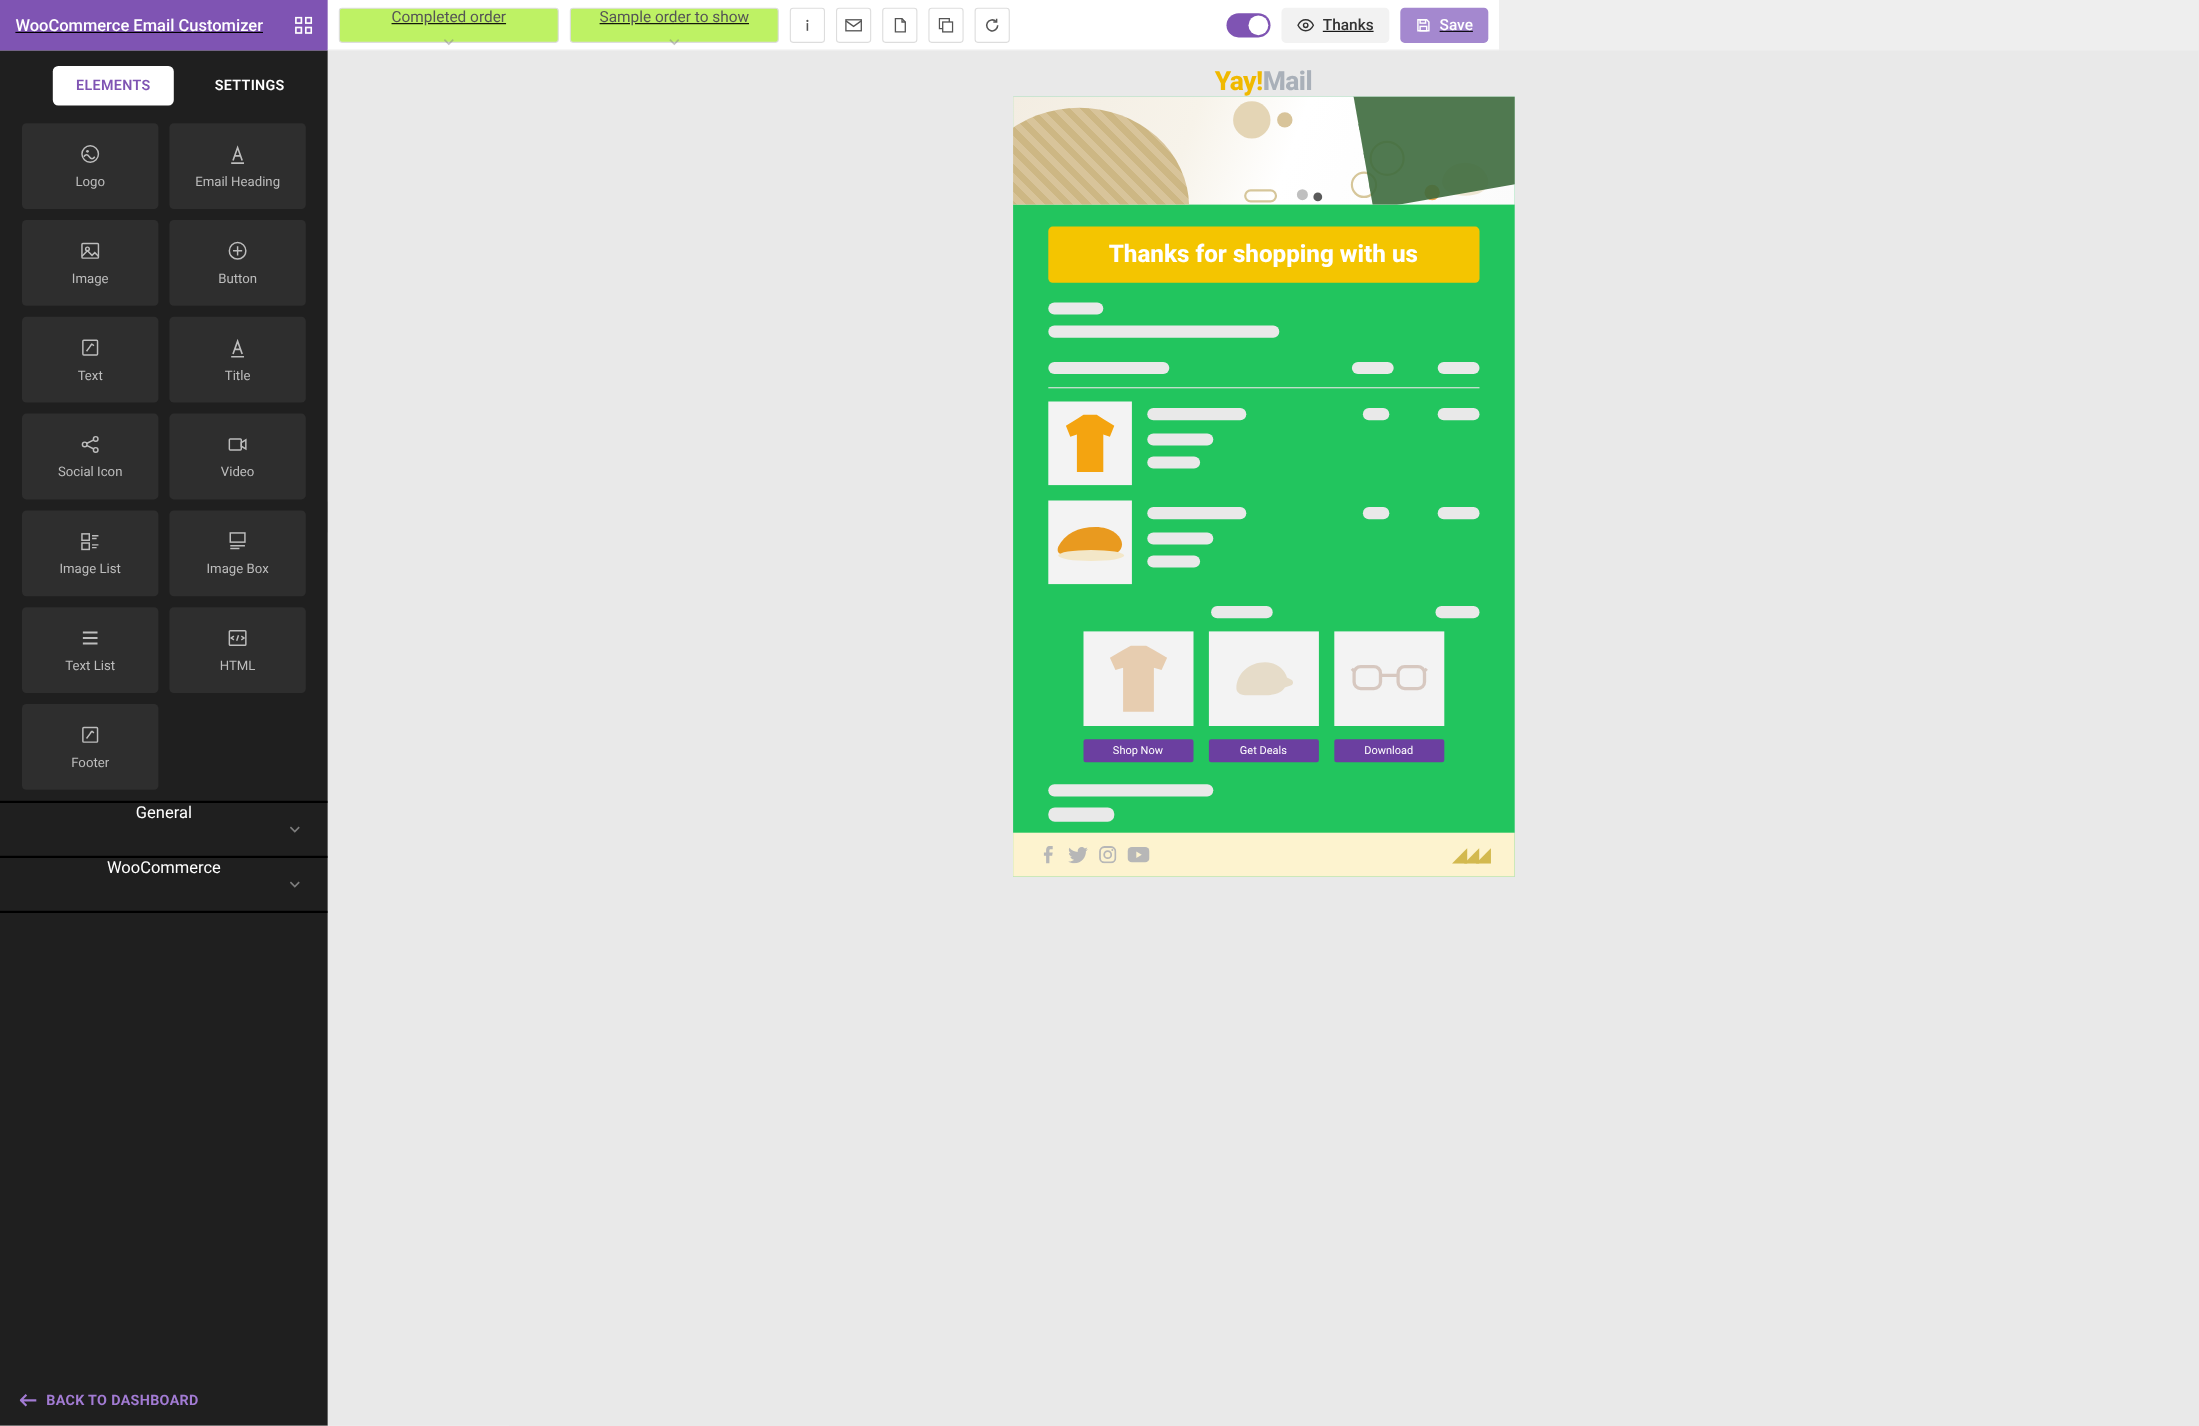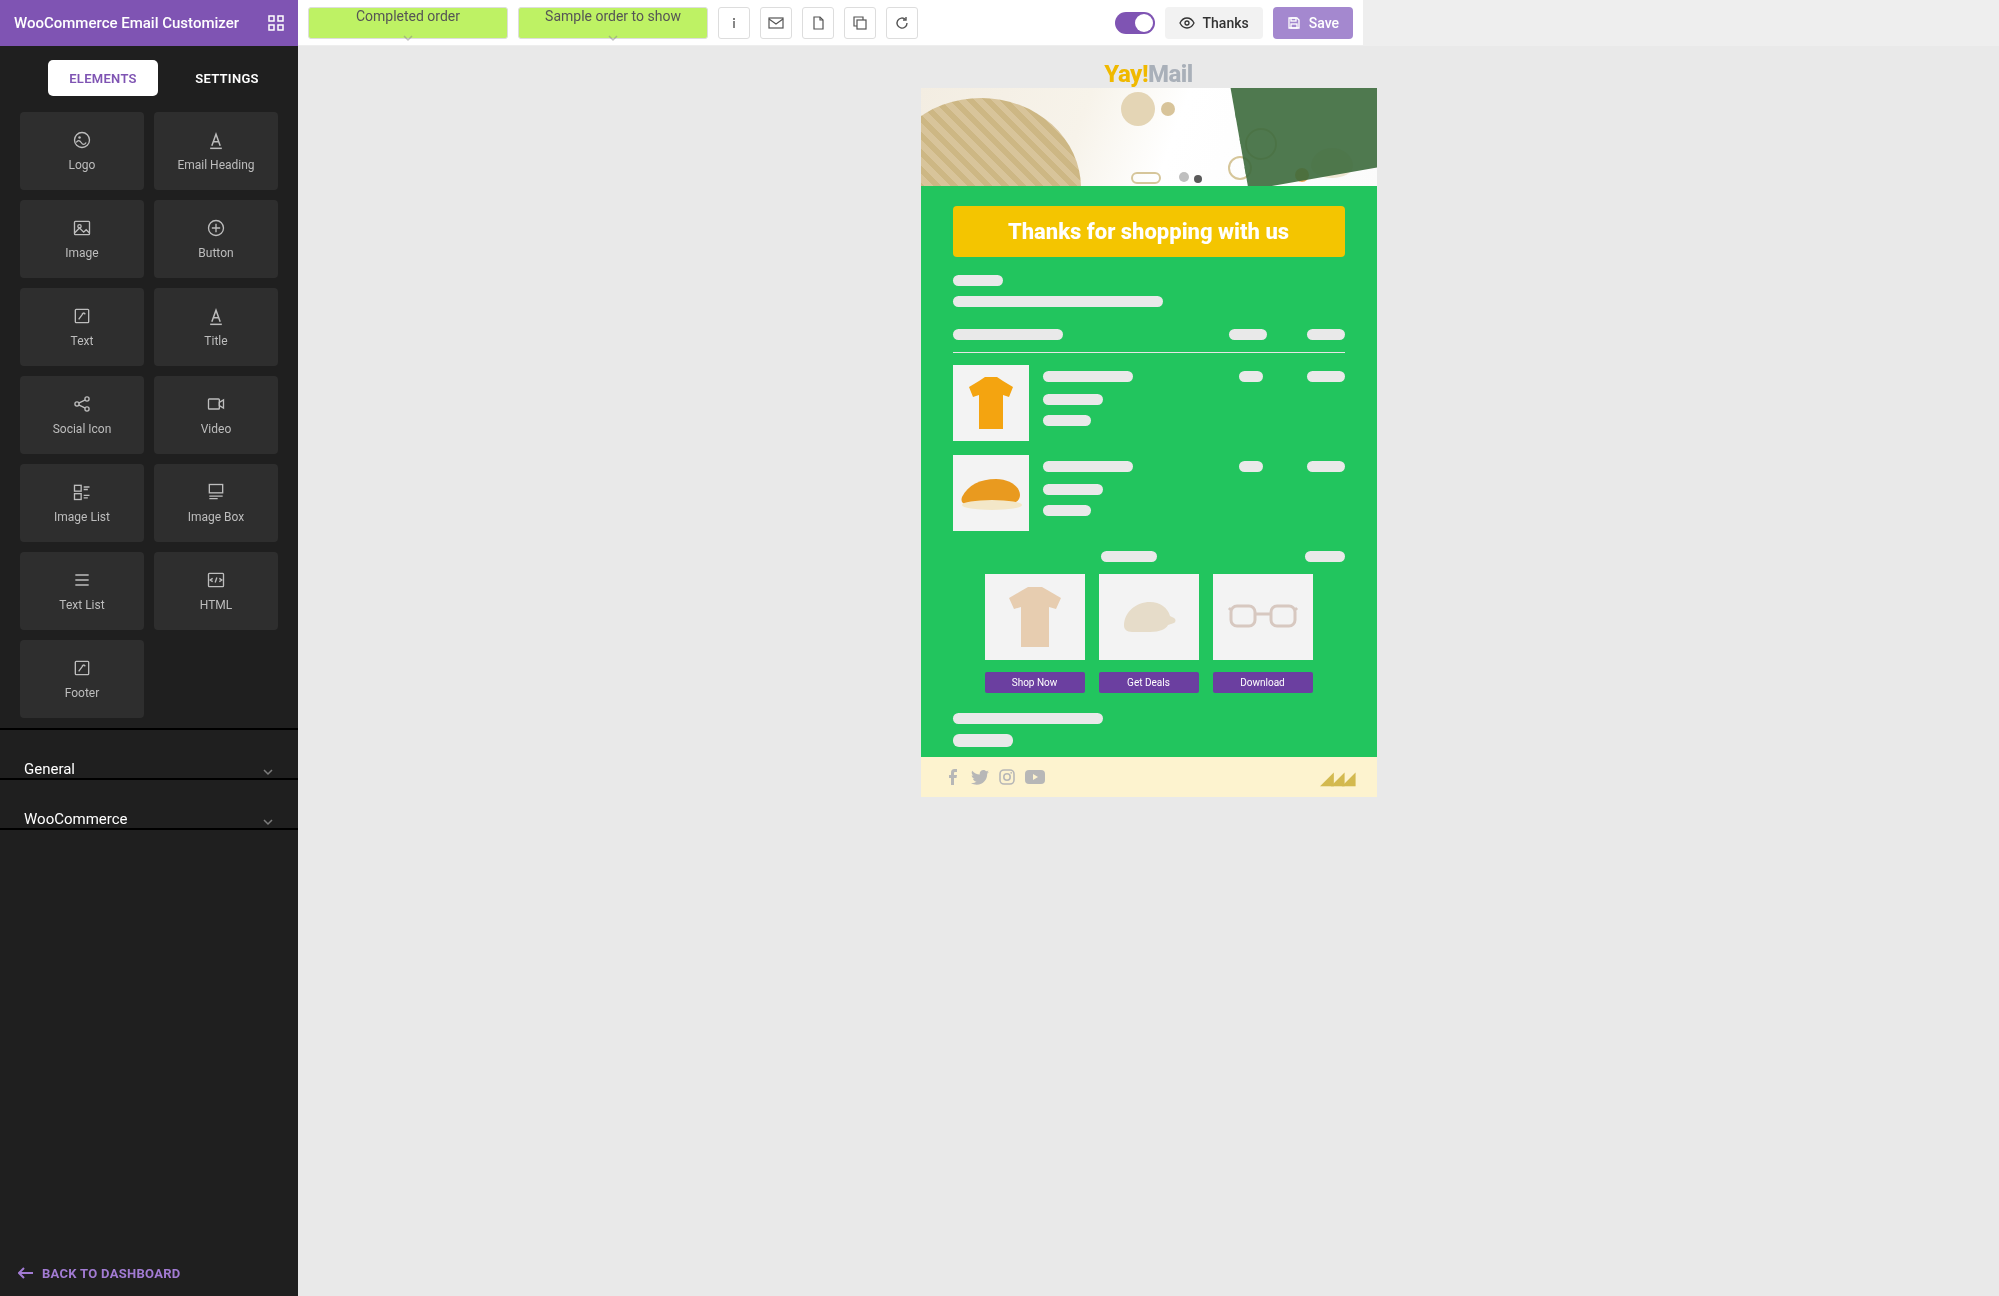--- a/index.html
+++ b/index.html
@@ -1,18 +1,18 @@
 <!DOCTYPE html>
 <html><head>
 <meta charset="utf-8">
 <style>
   * { box-sizing: border-box; margin: 0; padding: 0; font-family: -apple-system, BlinkMacSystemFont, "Segoe UI", Roboto, Arial, sans-serif; }
   html,body{width:1363px;height:884px;overflow:hidden;background:#eee;}
   
-  .topbar{height:46px;display:flex;align-items:center;}
+  .topbar{height:46px;display:flex;align-items:center;text-decoration:underline;}
   .brand{width:298px;height:46px;background:#7f54b3;color:#fff;display:flex;align-items:center;padding:0 14px;font-size:15px;font-weight:500;}
   .brand .grid-icon{margin-left:auto;}
   .topbar-right{flex:1;background:#fff;height:46px;display:flex;align-items:center;padding:0 10px;gap:10px;border-bottom:1px solid #eee;}
   .select{height:32px;border:1px solid #ddd;border-radius:3px;background:#bef264;display:flex;align-items:center;padding:0 10px;font-size:14px;color:#555;gap:8px;min-width:200px;justify-content:space-between;flex-direction:column;}
   .select .chev{opacity:.5;}
   .iconbtn{width:32px;height:32px;border:1px solid #ddd;border-radius:3px;display:flex;align-items:center;justify-content:center;color:#555;background:#fff;}
   .spacer{flex:1;}
   .toggle{width:40px;height:22px;border-radius:11px;background:#7f54b3;position:relative;}
   .toggle::after{content:"";position:absolute;right:2px;top:2px;width:18px;height:18px;border-radius:50%;background:#fff;}
   .btn{height:32px;border-radius:4px;display:flex;align-items:center;gap:8px;padding:0 14px;font-size:14px;font-weight:500;}
@@ -21,21 +21,21 @@
   
   .sidebar{position:absolute;left:0;top:46px;bottom:0;width:298px;background:#1f1f1f;display:flex;flex-direction:column;}
   .tabs{display:flex;padding:14px 16px 10px;gap:14px;}
   .tab{flex:1;height:36px;border-radius:5px;display:flex;align-items:center;justify-content:center;font-size:13px;font-weight:600;letter-spacing:.3px;}
   .tab.active{background:#fff;color:#7f54b3;margin-left:32px;}
   .tab.inactive{color:#fff;}
   .elements{padding:6px 20px 10px;display:grid;grid-template-columns:1fr 1fr;gap:10px;}
   .el{background:#2e2e2e;border-radius:4px;height:78px;display:flex;flex-direction:column;align-items:center;justify-content:center;gap:8px;color:#bdbdbd;font-size:12px;}
   .el svg{width:20px;height:20px;}
   .accordion{border-top:2px solid #000;}
-  .acc-item{height:50px;display:flex;align-items:flex-end;padding:0 24px;color:#fff;font-size:15px;border-bottom:2px solid #000;}
+  .acc-item{height:50px;display:flex;align-items:center;padding:0 24px;color:#fff;font-size:15px;border-bottom:2px solid #000;flex-direction:column;}
   .acc-item .chev{margin-left:auto;opacity:.6;}
   .back{height:46px;display:flex;align-items:center;gap:8px;padding:0 18px;color:#a27bd3;font-size:13px;font-weight:700;letter-spacing:.3px;margin-top:auto;}
   .collapse-handle{position:absolute;left:298px;top:456px;width:18px;height:28px;background:#1f1f1f;color:#fff;display:flex;align-items:center;justify-content:center;font-size:12px;border-radius:0 3px 3px 0;}
   
   .canvas{position:absolute;left:298px;right:0;top:46px;bottom:0;background:#e9e9e9;overflow:auto;display:flex;flex-direction:column;align-items:center;padding-top:14px;}
   .logo{font-size:24px;font-weight:800;letter-spacing:-.5px;}
   .logo .y{color:#f0b900;}
   .logo .ex{color:#f0b900;}
   .logo .mail{color:#a9b0b9;font-weight:800;}
   .email{width:456px;background:#22c55e;}

